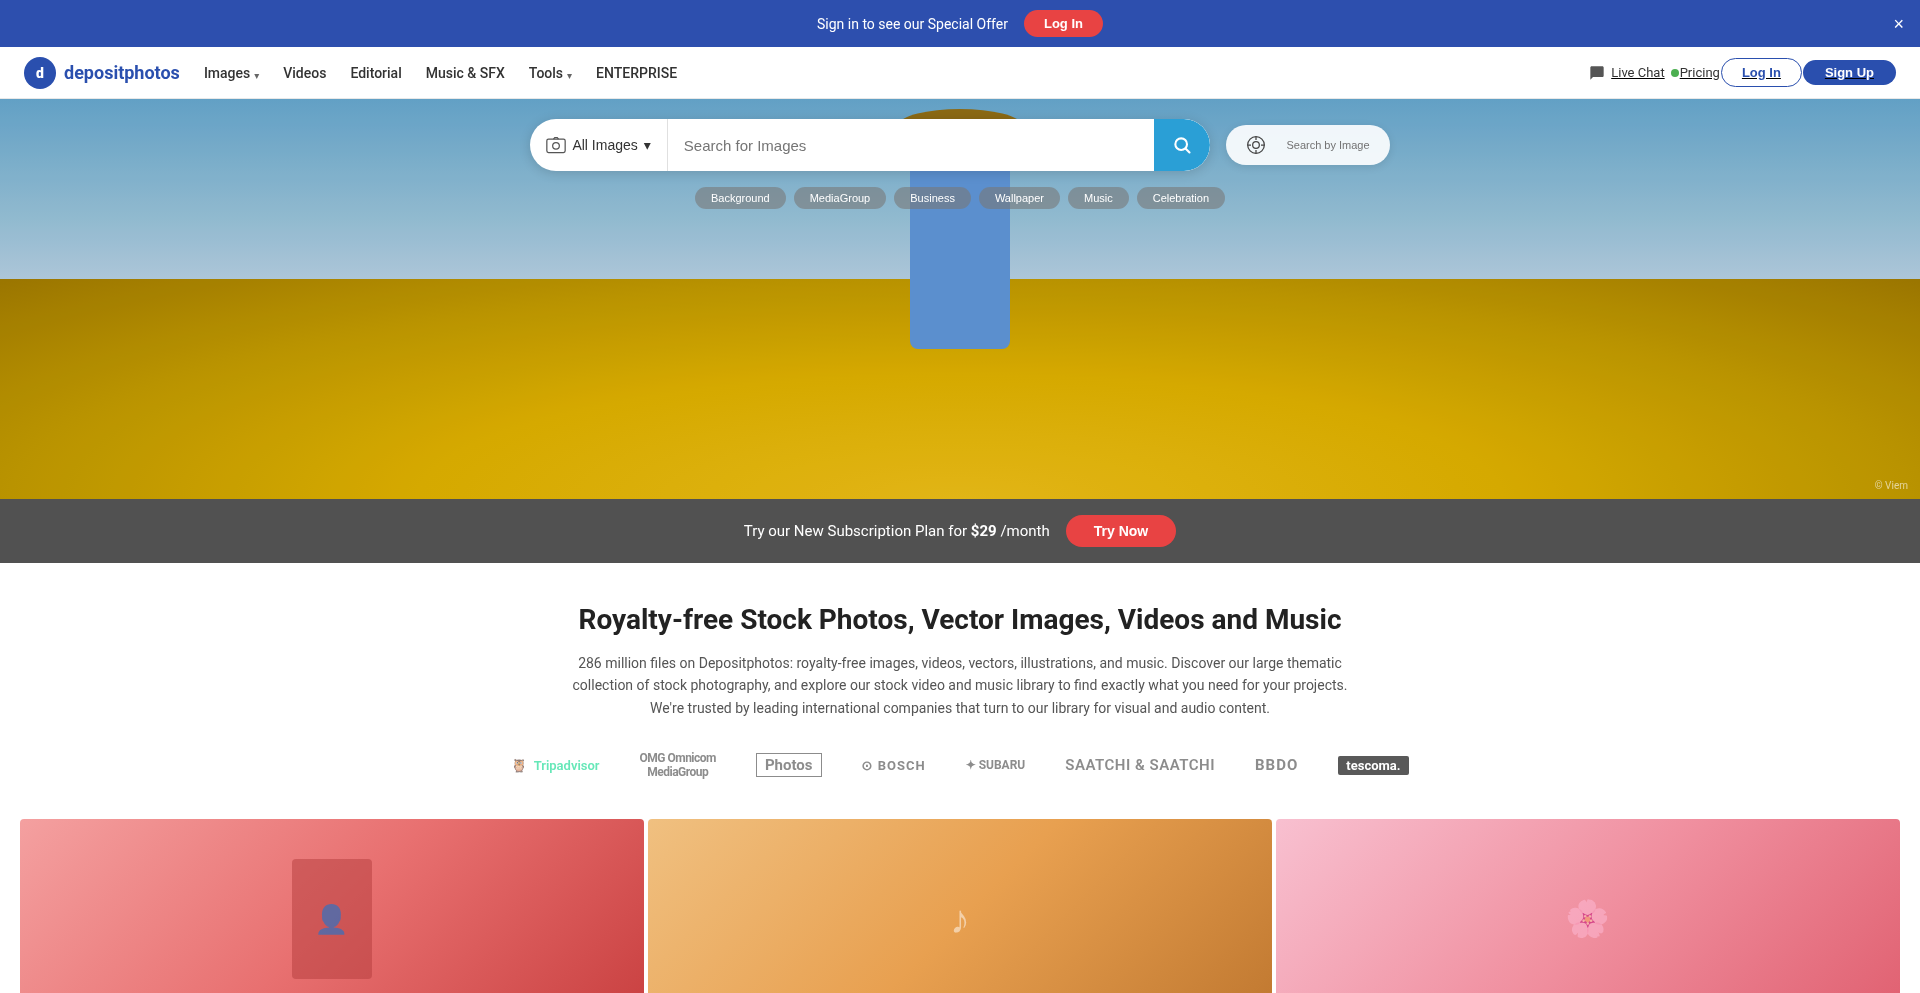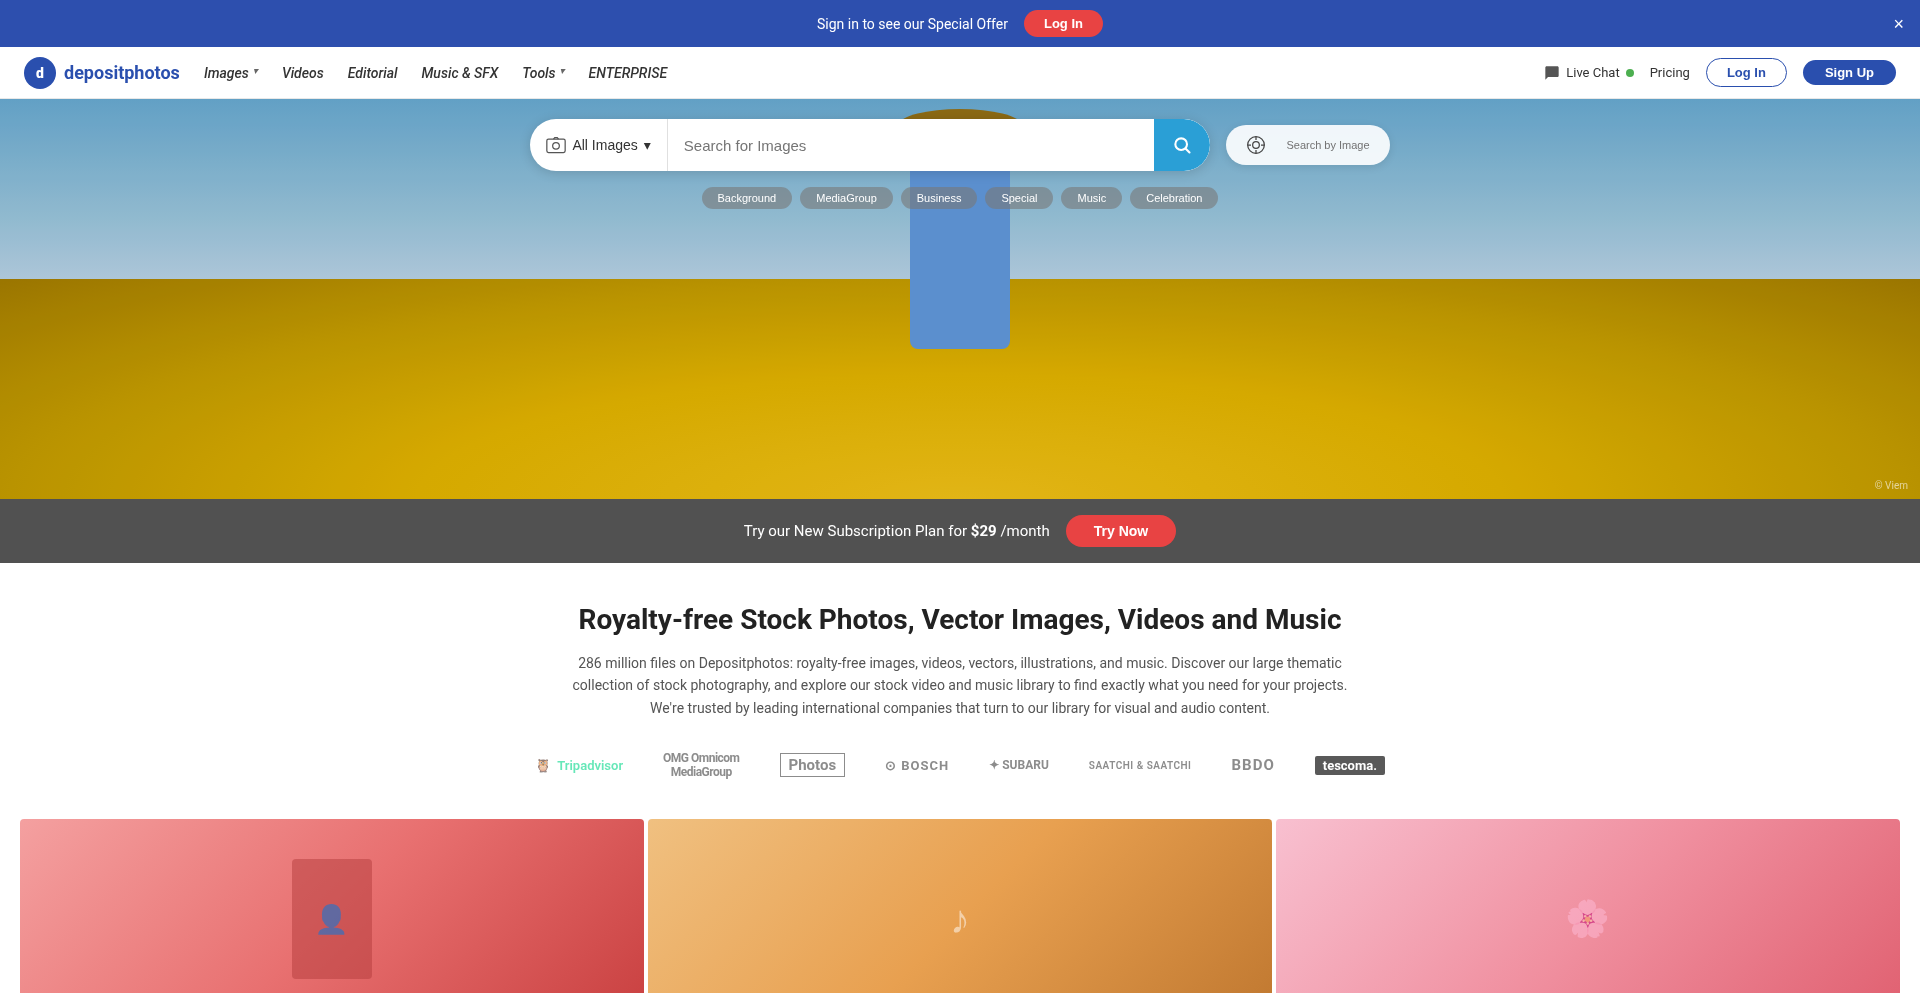--- a/index.html
+++ b/index.html
@@ -76,30 +76,30 @@
       color: #fff;
       font-size: 14px;
       font-weight: 900;
     }
     .nav-link {
       color: #333;
       text-decoration: none;
       font-size: 14px;
       font-weight: 500;
       display: flex;
-      align-items: flex-start;
+      align-items: flex-end;
       gap: 4px;
       cursor: pointer;
-      font-style: italic;
     }
     .nav-link .arrow { font-size: 10px; color: #666; }
     .nav-right {
       display: flex;
       align-items: center;
-      gap: 16px;
+      gap: 1px;
+      text-decoration: underline;
     }
     .live-chat {
       display: flex;
       align-items: center;
       gap: 6px;
       font-size: 13px;
       color: #333;
       cursor: pointer;
     }
     .live-chat-dot {
@@ -502,21 +502,21 @@
           <path d="M12 2v4M12 18v4M2 12h4M18 12h4" stroke="#444" stroke-width="1.5"></path>
         </svg>
         <span>Search by Image</span>
       </button>
     </div>
 
     <div class="tag-pills">
       <button class="tag-pill">Background</button>
       <button class="tag-pill">MediaGroup</button>
       <button class="tag-pill">Business</button>
-      <button class="tag-pill">Special</button>
+      <button class="tag-pill">Wallpaper</button>
       <button class="tag-pill">Music</button>
       <button class="tag-pill">Celebration</button>
     </div>
   </div>
 
   <span class="watermark-text" style="position:absolute;bottom:8px;right:12px;z-index:5;color:rgba(255,255,255,0.6);font-size:10px;">© Viem</span>
 </section>
 
 <div class="sub-banner">
   <span>
@@ -542,21 +542,21 @@
     <div class="brand-logo">
       <span style="font-size:15px;font-weight:700;border:1.5px solid #666;padding:2px 8px;">Photos</span>
     </div>
     <div class="brand-logo">
       <span style="font-size:13px;font-weight:700;letter-spacing:1px;">⊙ BOSCH</span>
     </div>
     <div class="brand-logo">
       <span style="font-size:12px;font-weight:700;">✦ SUBARU</span>
     </div>
     <div class="brand-logo">
-      <span style="font-size:10px;font-weight:600;letter-spacing:0.5px;">SAATCHI &amp; SAATCHI</span>
+      <span style="font-size:15px;font-weight:600;letter-spacing:0.5px;">SAATCHI &amp; SAATCHI</span>
     </div>
     <div class="brand-logo">
       <span style="font-size:15px;font-weight:700;letter-spacing:1px;">BBDO</span>
     </div>
     <div class="brand-logo">
       <span style="font-size:13px;font-weight:700;background:#222;color:#fff;padding:2px 8px;border-radius:2px;">tescoma.</span>
     </div>
   </div>
 
   <div class="thumbnails-row">

